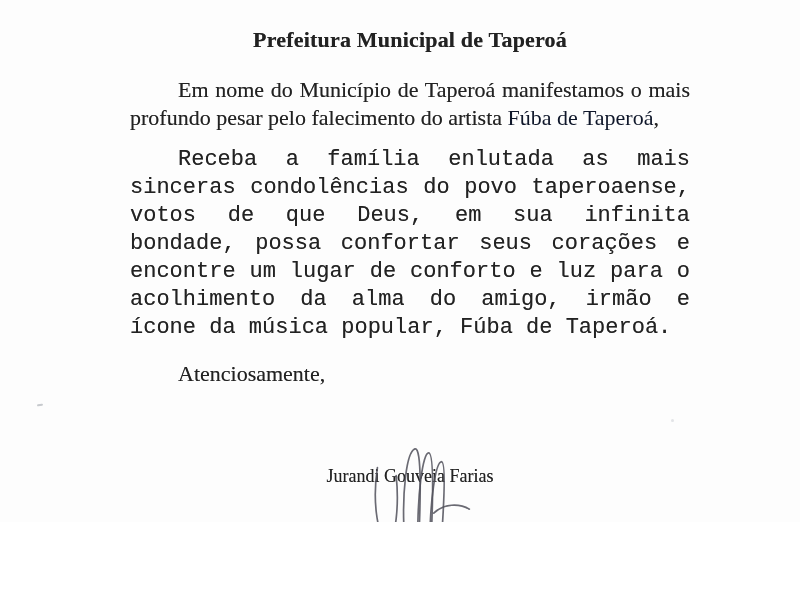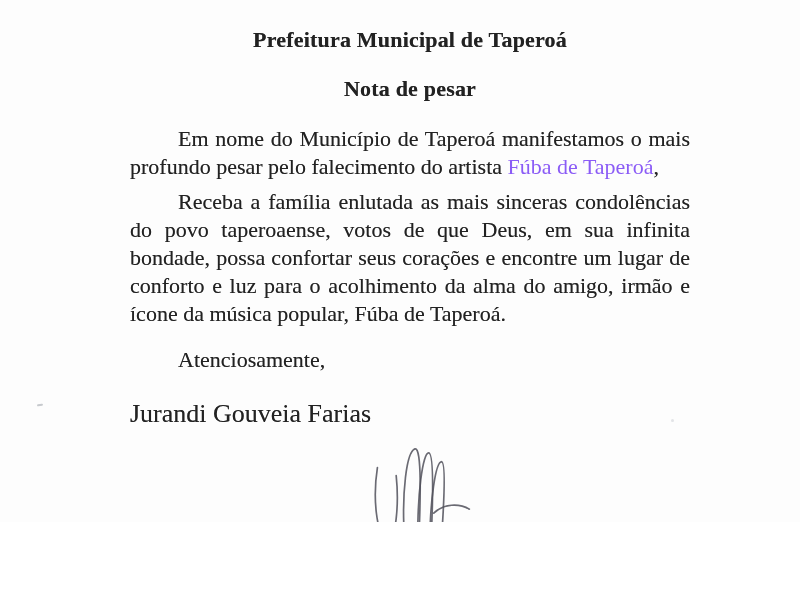--- a/index.html
+++ b/index.html
@@ -36,36 +36,38 @@
   }
   .body-par {
     font-size: 22px;
     line-height: 28px;
     text-align: justify;
     text-indent: 48px;
     margin: 22px 0 0 0;
     text-shadow: 0 0 0.5px rgba(20,20,20,0.45);
   }
   .body-par.second {
-    margin-top: 7px;
+    margin-top: 14px;
+    font-family: Liberation Mono, monospace;
   }
   .faded {
-    color: #8b5cf6;
+    color: #0f172a;
     text-shadow: none;
   }
   .closing {
     font-size: 22px;
     line-height: 28px;
     text-indent: 48px;
     margin: 18px 0 0 0;
     text-shadow: 0 0 0.5px rgba(20,20,20,0.45);
   }
   .sig-block {
-    margin-top: 26px;
-    font-size: 26px;
+    margin-top: 74px;
+    text-align: center;
+    font-size: 18px;
     line-height: 28px;
     text-shadow: 0 0 0.5px rgba(20,20,20,0.45);
   }
   .sig-svg {
     position: absolute;
     left: 348px;
     top: 436px;
     width: 130px;
     height: 178px;
   }
@@ -97,21 +99,20 @@
     background: #c8ccd2;
     opacity: 0.5;
   }
 </style>
 </head>
 <body>
 
 <div class="page">
   <div class="doc">
     <h1 class="doc-title">Prefeitura Municipal de Taperoá</h1>
-    <h2 class="doc-subtitle">Nota de pesar</h2>
     <p class="body-par"><span>Em nome do Município de Taperoá manifestamos o mais profundo pesar pelo falecimento do artista </span><span class="faded">Fúba de Taperoá</span><span>,</span></p>
     <p class="body-par second">Receba a família enlutada as mais sinceras condolências do povo taperoaense, votos de que Deus, em sua infinita bondade, possa confortar seus corações e encontre um lugar de conforto e luz para o acolhimento da alma do amigo, irmão e ícone da música popular, Fúba de Taperoá.</p>
     <p class="closing">Atenciosamente,</p>
     <div class="sig-block">
       <div>Jurandi Gouveia Farias</div>
     </div>
   </div>
 
   <svg class="sig-svg" viewBox="0 0 130 180" xmlns="http://www.w3.org/2000/svg" aria-hidden="true">
     <path d="M 29 32 C 24 64 28 96 39 113 C 48 102 51 69 48 40"></path>

